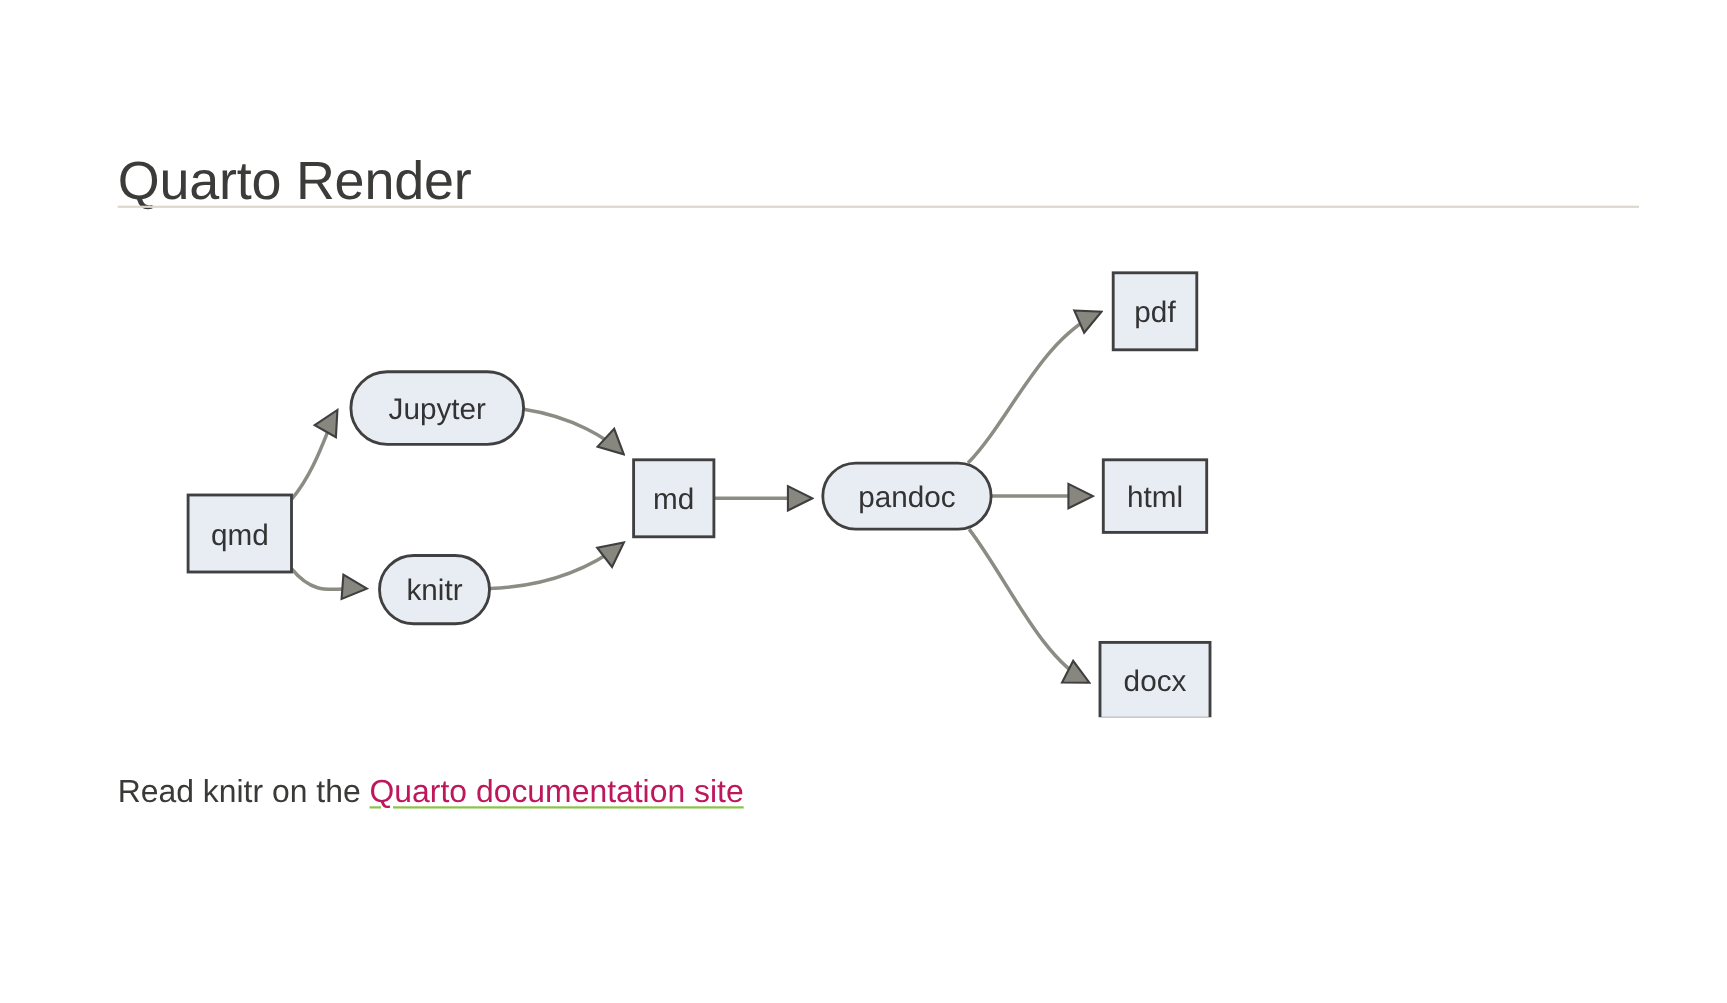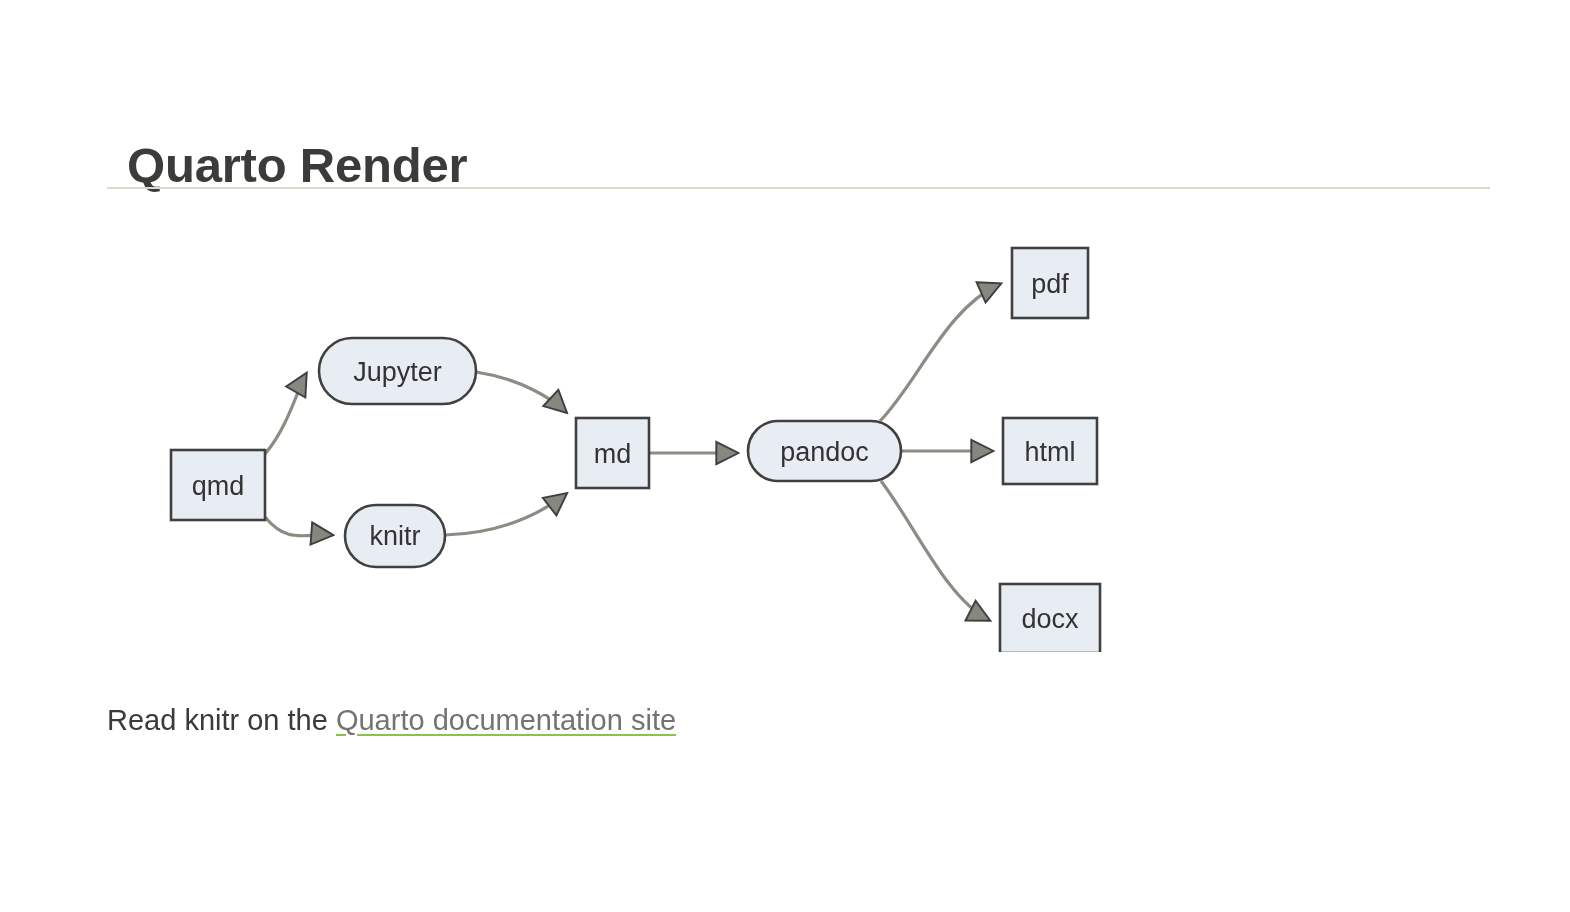--- a/index.html
+++ b/index.html
@@ -18,26 +18,25 @@
     position: absolute;
     left: 0; top: 0;
     width: 1570px;
     height: 912px;
   }
   .page-title {
     position: absolute;
     left: 107px;
     top: 104px;
     font-size: 49px;
-    font-weight: 700;
+    font-weight: 400;
     color: #3b3b39;
     letter-spacing: -0.2px;
     line-height: 1.15;
     white-space: nowrap;
-    margin-left: 20px;
   }
   .title-rule {
     position: absolute;
     left: 107px;
     top: 187px;
     width: 1383px;
     height: 2px;
     background: #ded7ce;
   }
   .diagram-wrap {
@@ -60,21 +59,21 @@
   .footer-text {
     position: absolute;
     left: 107px;
     top: 671px;
     font-size: 29px;
     color: #3a3a38;
     line-height: 1.4;
     white-space: nowrap;
   }
   .doc-link {
-    color: #737373;
+    color: #be185d;
     text-decoration: underline;
     text-decoration-color: #8ac34a;
     text-underline-offset: 4px;
     cursor: pointer;
   }
 </style>
 </head>
 <body>
 
 <div class="page">

